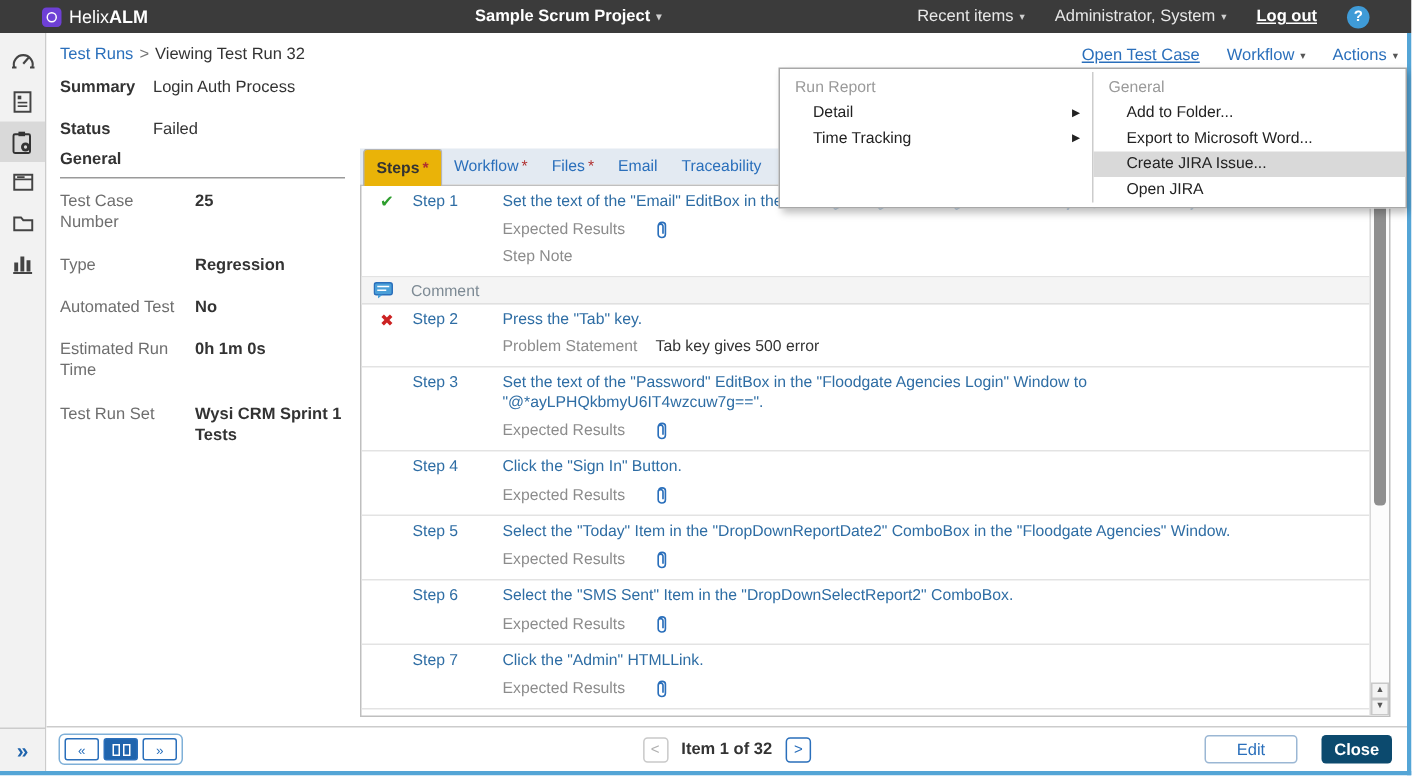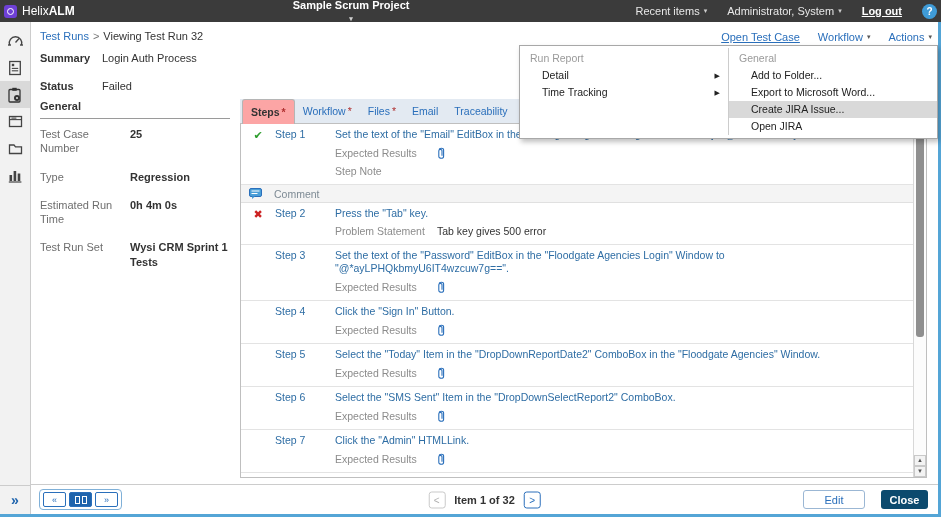--- a/index.html
+++ b/index.html
@@ -1,27 +1,27 @@
 <!DOCTYPE html>
 <html><head>
 <meta charset="utf-8">
 <style>
   * { margin:0; padding:0; box-sizing:border-box; }
   html,body { width:941px; height:517px; overflow:hidden; background:#fff;
               font-family:"Liberation Sans", sans-serif; font-size:11px; color:#333; }
   .page { position:relative; width:941px; height:517px; background:#fff; }
 
   
-  .topbar { height:22px; background:#3b3b3b; display:flex; align-items:center; padding:0 4px; color:#e8e8e8; }
+  .topbar { height:22px; background:#3b3b3b; display:flex; align-items:center; padding:0 28px; color:#e8e8e8; }
   .brand { display:flex; align-items:center; gap:5px; }
   .logo { width:13px; height:13px; background:#6e40d6; border-radius:3px; position:relative; }
   .logo::after { content:""; position:absolute; left:3px; top:3px; width:5px; height:5px; border:1.5px solid #fff; border-radius:50%; }
   .brand-name { font-size:12px; color:#fff; }
   .brand-name b { font-weight:bold; }
-  .project { margin-left:218px; font-weight:bold; color:#fff; display:flex; align-items:center; gap:4px; cursor:pointer;flex-direction:column; }
+  .project { margin-left:218px; font-weight:bold; color:#fff; display:flex; align-items:center; gap:4px; cursor:pointer; }
   .tb-right { margin-left:auto; display:flex; align-items:center; gap:20px; }
   .tb-link { display:flex; align-items:center; gap:4px; cursor:pointer; color:#e8e8e8; }
   .caret { font-size:7px; color:#cfcfcf; }
   .logout { text-decoration:underline; font-weight:bold; color:#fff; }
   .help-badge { width:15px; height:15px; border-radius:50%; background:#3f9bd7; color:#fff; font-weight:bold;
                 display:flex; align-items:center; justify-content:center; font-size:10px; }
 
   
   .shell { display:flex; height:495px; border-right:3px solid #54a5d6; border-bottom:3px solid #54a5d6; background:#fff; }
   .sidebar { width:31px; background:#f2f2f2; border-right:1px solid #ccc; display:flex; flex-direction:column; }
@@ -51,21 +51,21 @@
   .general h3 { font-size:11px; font-weight:bold; padding-bottom:6px; border-bottom:1px solid #9a9a9a; }
   .gfield { display:flex; padding:8px 0 6px; line-height:1.3; }
   .gfield .gl { width:90px; color:#6e6e6e; flex:none; }
   .gfield .gv { color:#333; font-weight:bold; }
 
   
   .tabstrip { position:absolute; left:209px; width:687px; top:77px; height:24px; background:#e3eaf2;
               display:flex; align-items:stretch; padding-left:2px; }
   .tab { padding:0 8px; line-height:24px; color:#2a6fbb; font-size:10.5px; cursor:pointer; white-space:nowrap; }
   .tab .mark { color:#b03030; margin-left:2px; }
-  .tab.active { background:#fca5a5; border:1px solid #b5b5b5; border-bottom:none; border-radius:3px 3px 0 0;
+  .tab.active { background:#eab308; border:1px solid #b5b5b5; border-bottom:none; border-radius:3px 3px 0 0;
                 color:#333; font-weight:bold; height:25px; z-index:5; }
 
   
   .steps-panel { position:absolute; left:209px; width:687px; top:101px; height:355px;
                  border:1px solid #bfbfbf; background:#fff; overflow:hidden; }
   .steps-scroll { margin-right:13px; font-size:10.5px; }
   .srow { display:grid; grid-template-columns:34px 60px 1fr; padding:4px 0 6px; border-bottom:1px solid #e3e3e3; line-height:13px; }
   .sicon { text-align:center; font-size:11px; padding-top:1px; }
   .sicon.pass { color:#2e9e2e; }
   .sicon.fail { color:#cc2222; }
@@ -231,22 +231,26 @@
         <h3>General</h3>
         <div class="gfield">
           <span class="gl">Test Case Number</span>
           <span class="gv">25</span>
         </div>
         <div class="gfield">
           <span class="gl">Type</span>
           <span class="gv">Regression</span>
         </div>
         <div class="gfield">
+          <span class="gl">Automated Test</span>
+          <span class="gv">No</span>
+        </div>
+        <div class="gfield">
           <span class="gl">Estimated Run Time</span>
-          <span class="gv">0h 4m 0s</span>
+          <span class="gv">0h 1m 0s</span>
         </div>
         <div class="gfield">
           <span class="gl">Test Run Set</span>
           <span class="gv">Wysi CRM Sprint 1 Tests</span>
         </div>
       </div>
 
       <div class="tabstrip">
         <div class="tab active"><span>Steps</span><span class="mark">*</span></div>
         <div class="tab"><span>Workflow</span><span class="mark">*</span></div>

